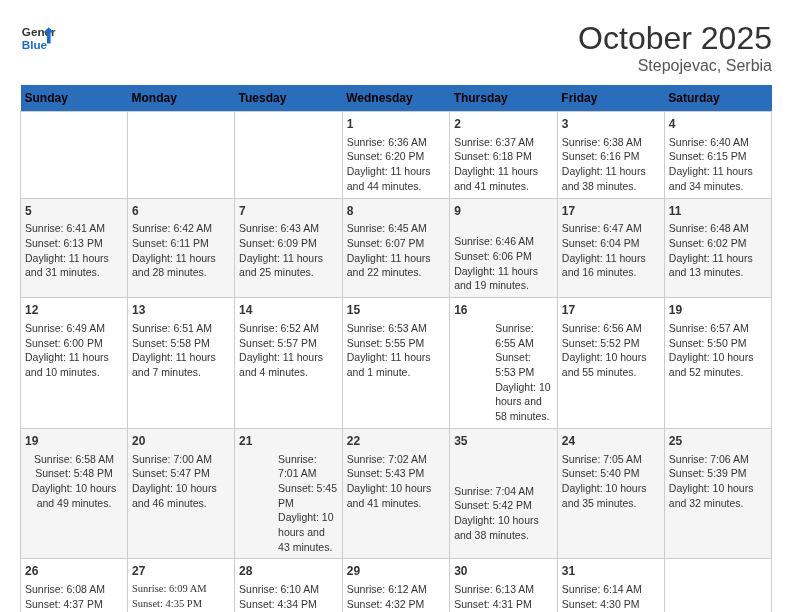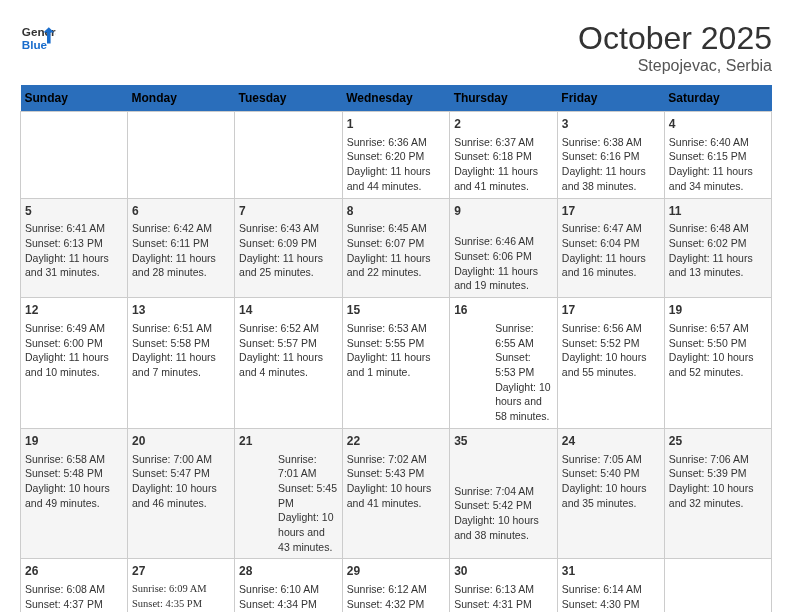--- a/index.html
+++ b/index.html
@@ -212,21 +212,21 @@
         <td>
           <div class="day-num">19</div>
           <div style="white-space: pre-line;">Sunrise: 6:57 AM
 Sunset: 5:50 PM
 Daylight: 10 hours and 52 minutes.</div>
         </td>
       </tr>
       <tr>
         <td>
           <div class="day-num">19</div>
-          <div style="white-space: pre-line;">Sunrise: 6:58 AM
+          <div style="white-space: pre-line; text-align: center;">Sunrise: 6:58 AM
 Sunset: 5:48 PM
 Daylight: 10 hours and 49 minutes.</div>
         </td>
         <td>
           <div class="day-num">20</div>
           <div style="white-space: pre-line;">Sunrise: 7:00 AM
 Sunset: 5:47 PM
 Daylight: 10 hours and 46 minutes.</div>
         </td>
         <td>

